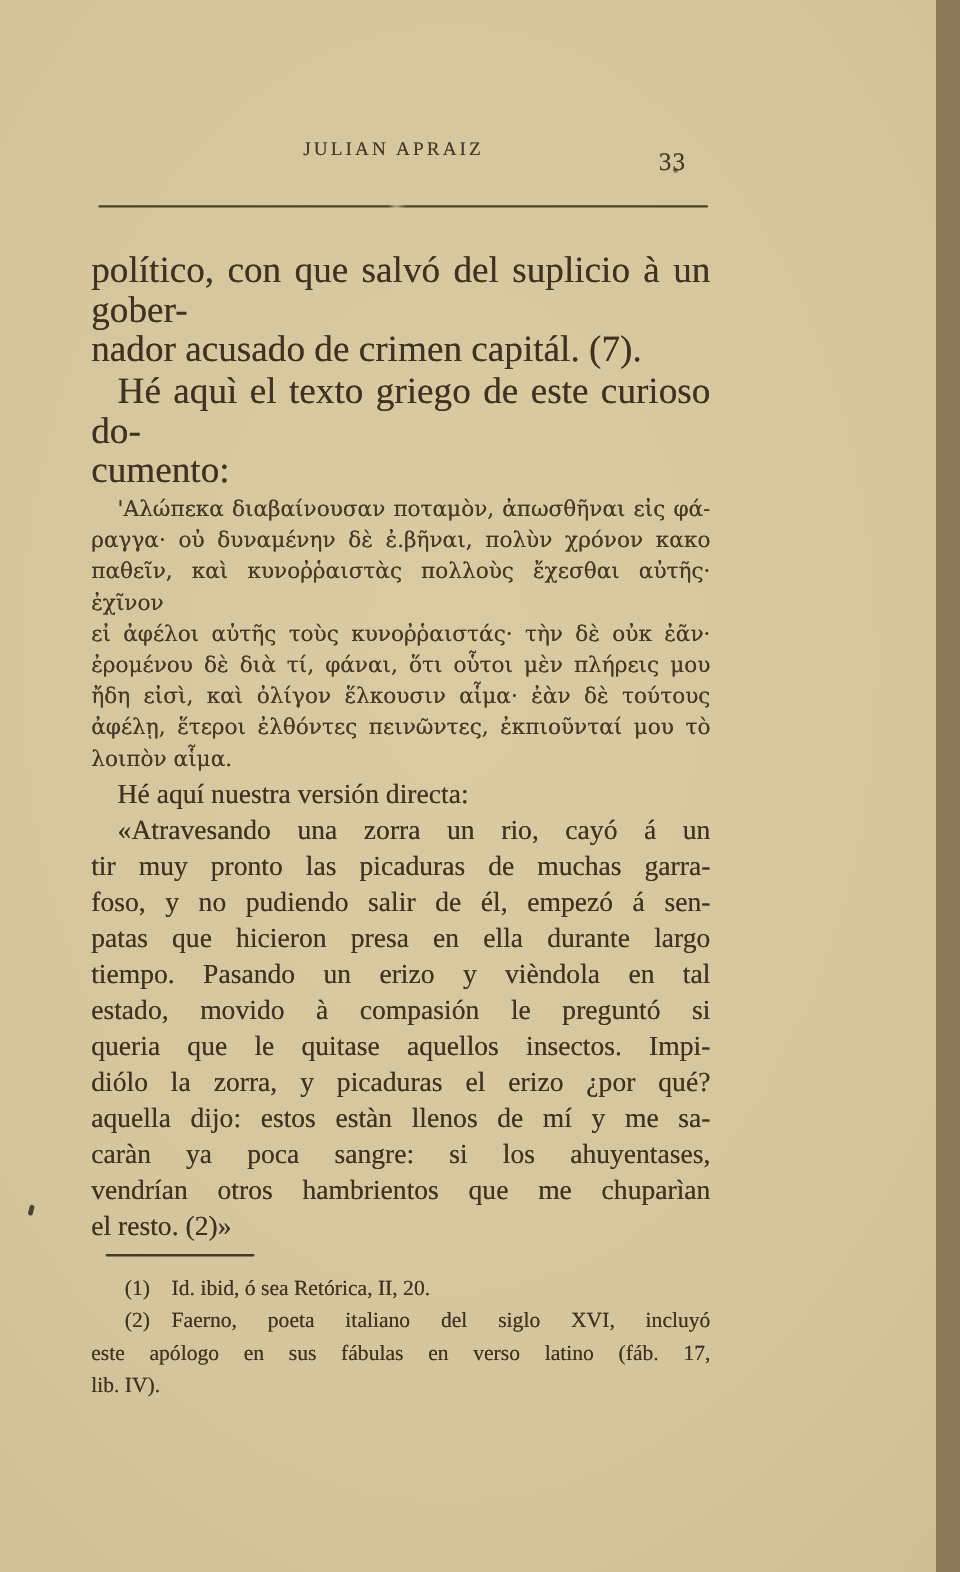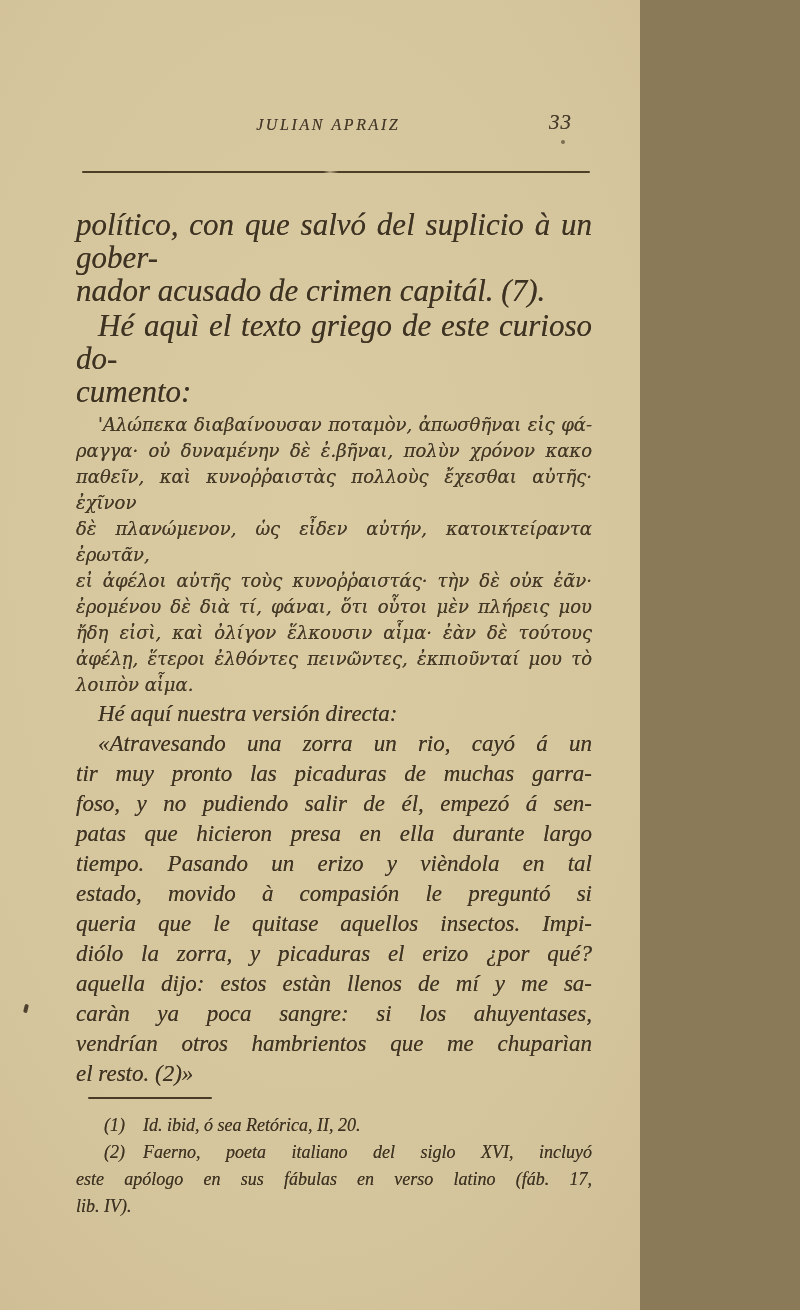--- a/index.html
+++ b/index.html
@@ -1,34 +1,33 @@
 <!DOCTYPE html>
 <html><head>
 <meta charset="utf-8">
 <style>
   html,body{margin:0;padding:0;background:#8a7a58;}
   .page{
     position:relative;
-    width:640px;height:1310px;
+    width:780px;height:1310px;
     background:
       radial-gradient(ellipse 130% 115% at 48% 42%,
         #dbcba3 0%, #d5c59c 45%, #cdbc93 70%, #bcaa82 90%, #a3916b 100%);
     font-family:"Liberation Serif","DejaVu Serif",serif;
     color:#3e3322;
     overflow:hidden;
-    font-style:italic;
   }
   .header-row{position:absolute;left:76px;top:110px;width:516px;height:30px;color:#45392a;}
   .author{
     position:absolute;left:50%;top:6px;transform:translateX(-54%);
     font-size:16px;letter-spacing:2.6px;white-space:nowrap;
     text-shadow:0 0 0.5px rgba(69,57,42,.65);
   }
   .pagenum{
-    position:absolute;right:20px;top:0;
+    position:absolute;right:20px;top:13px;
     font-size:21px;letter-spacing:1px;
     text-shadow:0 0 0.5px rgba(69,57,42,.65);
   }
   .hrule{
     position:absolute;left:82px;top:171px;width:508px;height:2px;
     background:linear-gradient(to right,
       #4d3e27 0%, #4d3e27 47.5%, rgba(77,62,39,.25) 48.8%, #4d3e27 50.5%, #4d3e27 100%);
     border-radius:1px;
   }
   .col{position:absolute;left:76px;top:0;width:516px;}
@@ -87,21 +86,20 @@
 
     <div class="para p2">
       <div class="line ind">Hé aquì el texto griego de este curioso do-</div>
       <div class="line last">cumento:</div>
     </div>
 
     <div class="greek">
       <div class="line ind">'Αλώπεκα διαβαίνουσαν ποταμὸν, ἀπωσθῆναι εἰς φά-</div>
       <div class="line">ραγγα· οὐ δυναμένην δὲ ἐ.βῆναι, πολὺν χρόνον κακο</div>
       <div class="line">παθεῖν, καὶ κυνοῤῥαιστὰς πολλοὺς ἔχεσθαι αὐτῆς· ἐχῖνον</div>
-      <div class="line">δὲ πλανώμενον, ὡς εἶδεν αὐτήν, κατοικτείραντα ἐρωτᾶν,</div>
       <div class="line">εἰ ἀφέλοι αὐτῆς τοὺς κυνοῤῥαιστάς· τὴν δὲ οὐκ ἐᾶν·</div>
       <div class="line">ἐρομένου δὲ διὰ τί, φάναι, ὅτι οὗτοι μὲν πλήρεις μου</div>
       <div class="line">ἤδη εἰσὶ, καὶ ὀλίγον ἕλκουσιν αἷμα· ἐὰν δὲ τούτους</div>
       <div class="line">ἀφέλῃ, ἕτεροι ἐλθόντες πεινῶντες, ἐκπιοῦνταί μου τὸ</div>
       <div class="line last">λοιπὸν αἷμα.</div>
     </div>
 
     <div class="vheading">
       <div class="line ind last">Hé aquí nuestra versión directa:</div>
     </div>

